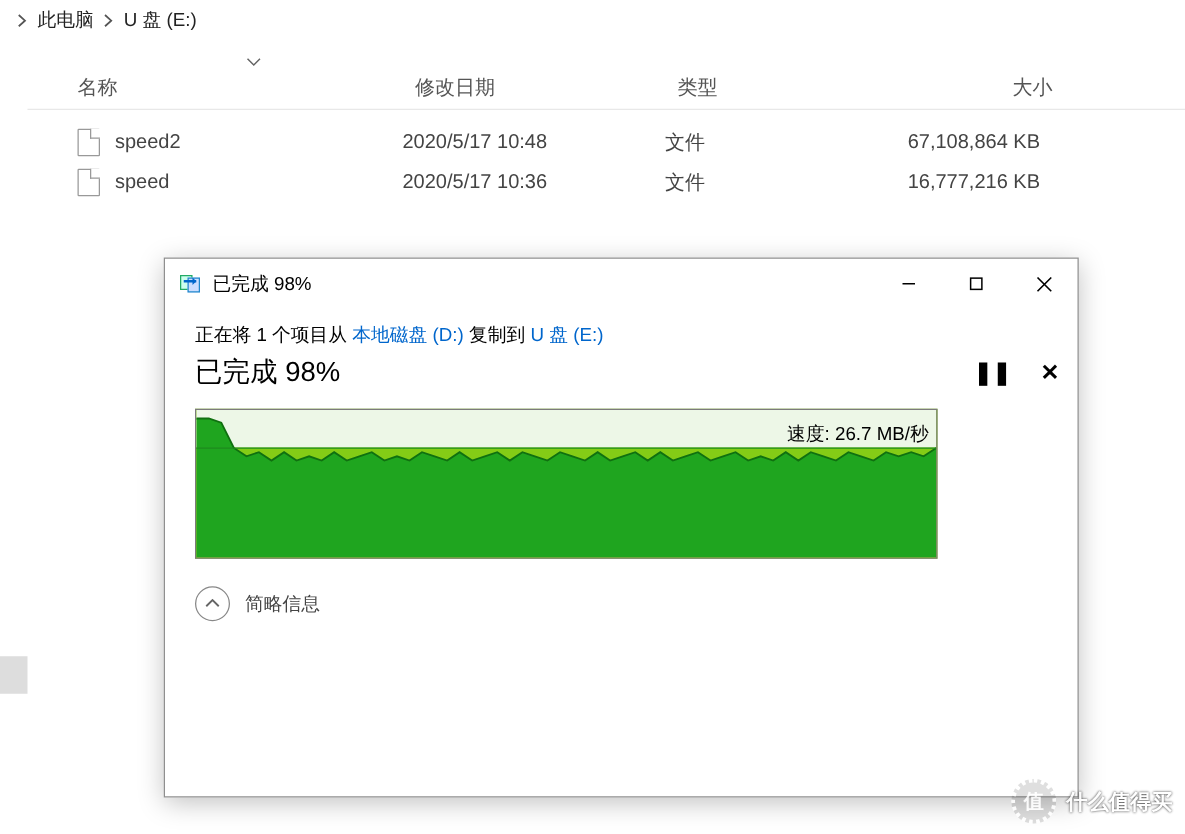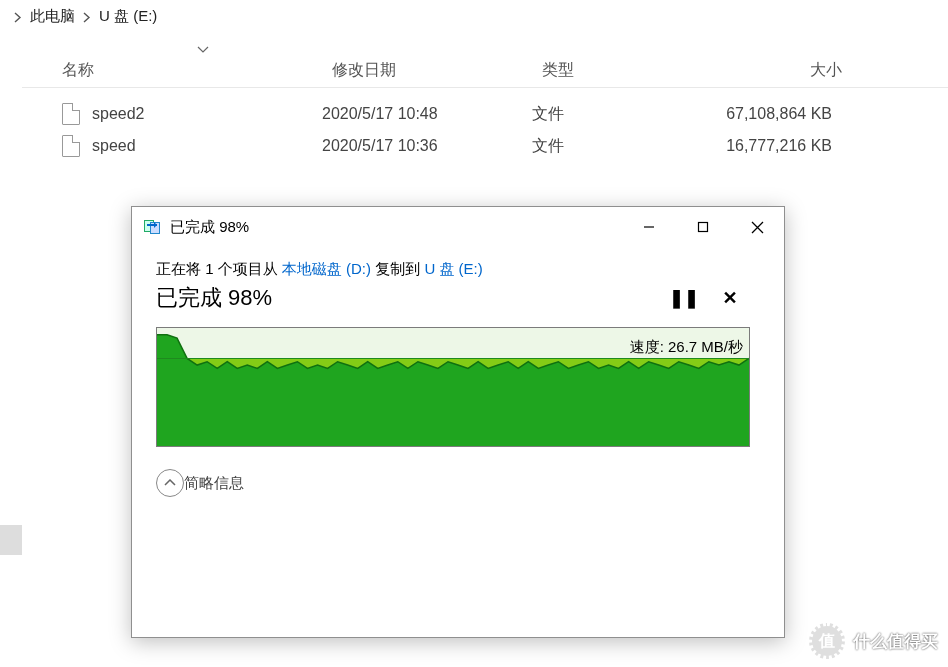--- a/index.html
+++ b/index.html
@@ -96,21 +96,21 @@
     position: absolute;
     left: 0; top: 525px;
     width: 22px; height: 30px;
     background: #ddd;
   }
 
   
   .dialog {
     position: absolute;
     left: 131px; top: 206px;
-    width: 654px; height: 432px;
+    width: 732px; height: 432px;
     background: #fff;
     border: 1px solid #8f8f8f;
     box-shadow: 0 4px 20px rgba(0,0,0,0.25);
   }
 
   .titlebar {
     height: 40px;
     display: flex;
     align-items: center;
     justify-content: space-between;
@@ -127,21 +127,21 @@
   }
 
   .title-ctrls { display: flex; }
   .title-btn {
     width: 54px; height: 40px;
     display: flex; align-items: center; justify-content: center;
     color: #333;
   }
 
   .dlg-body {
-    padding: 10px 40px 0 24px;
+    padding: 10px 8px 0 24px;
   }
   .copy-line { font-size: 15px; line-height: 24px; }
   .copy-line .link { color: #0066cc; }
   .progress-head {
     display: flex;
     justify-content: space-between;
     align-items: center;
     margin-top: 2px;
   }
   .progress-head .big { font-size: 22px; }
@@ -173,21 +173,21 @@
   .speed-label {
     position: absolute; right: 6px; top: 10px;
     font-size: 15px; color: #000;
   }
 
   .details { margin-top: 18px; font-size: 15px; line-height: 26px; color: #333; }
   .details .lbl { display: inline; }
 
   .collapse-row {
     margin-top: 22px;
-    display: flex; align-items: center; gap: 0;
+    display: flex; align-items: center; gap: 12px;
     color: #444; font-size: 15px;
   }
   .circle-btn {
     width: 28px; height: 28px;
     border: 1.5px solid #888; border-radius: 50%;
     display: flex; align-items: center; justify-content: center;
   }
 
   
   .watermark {

